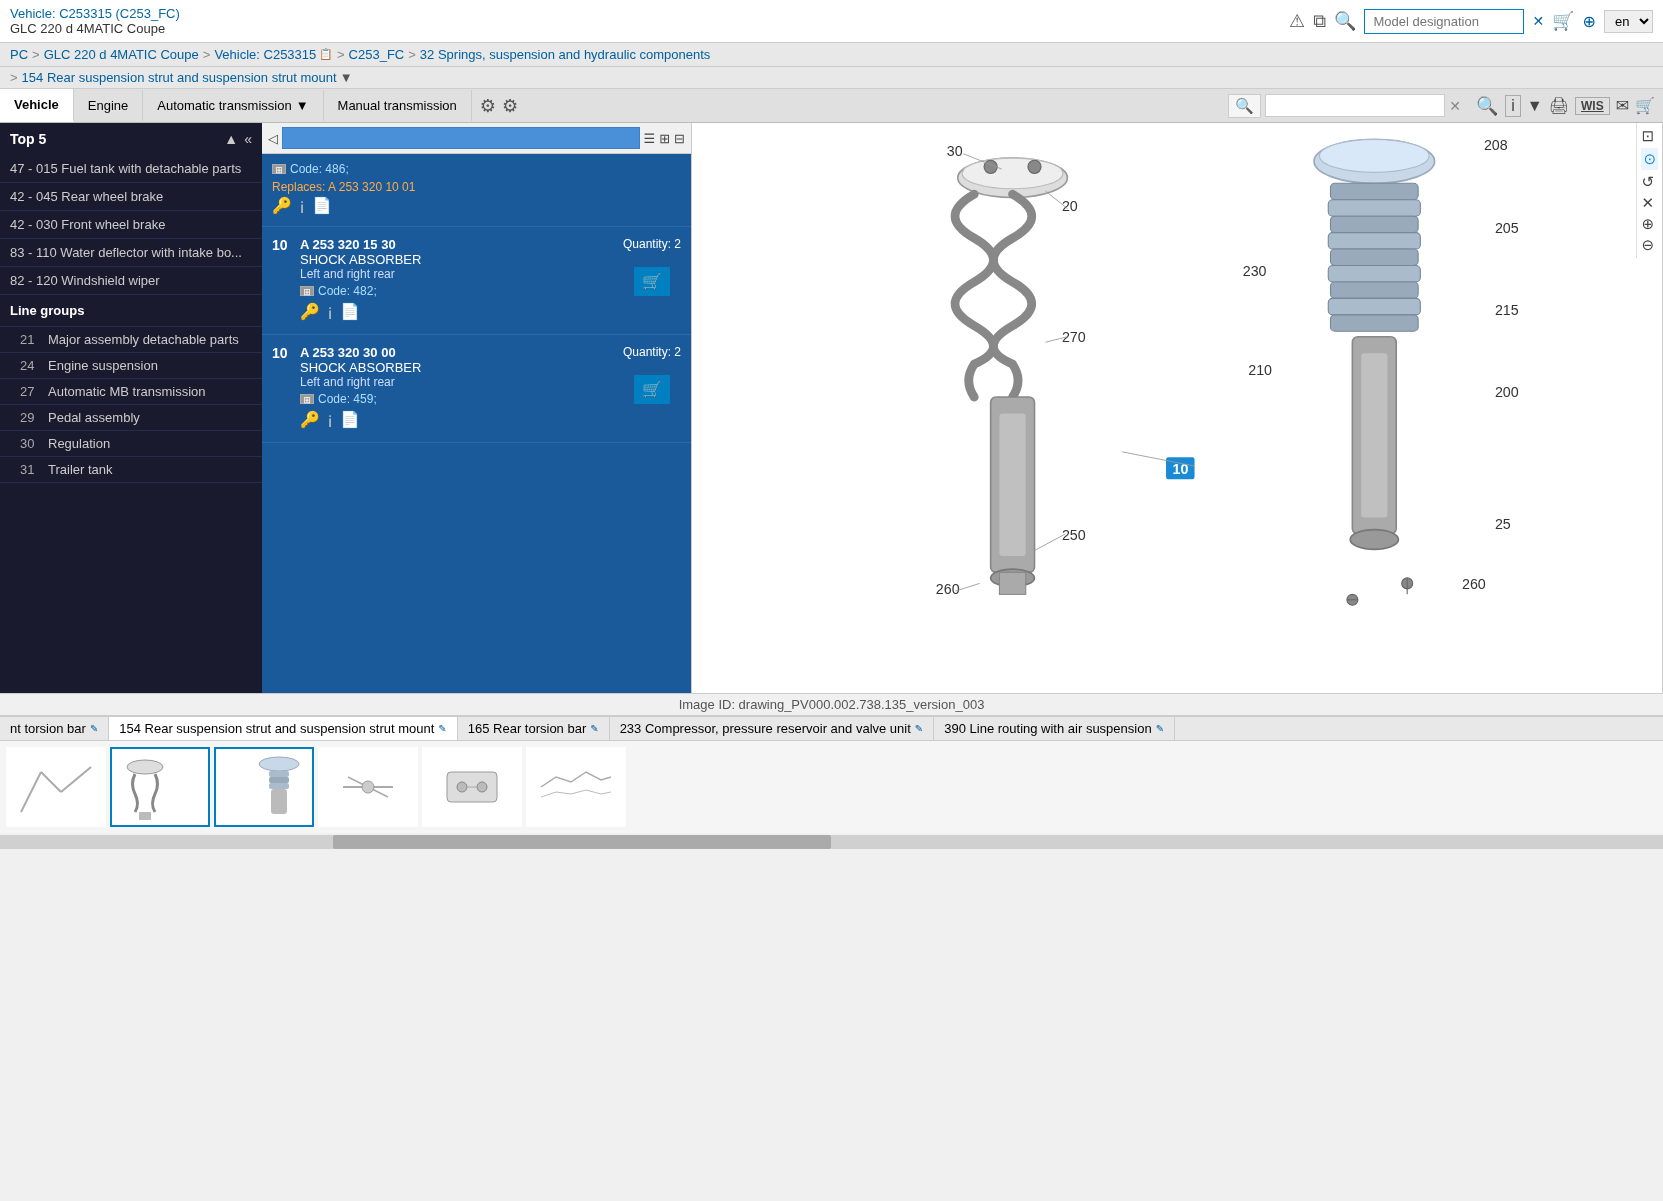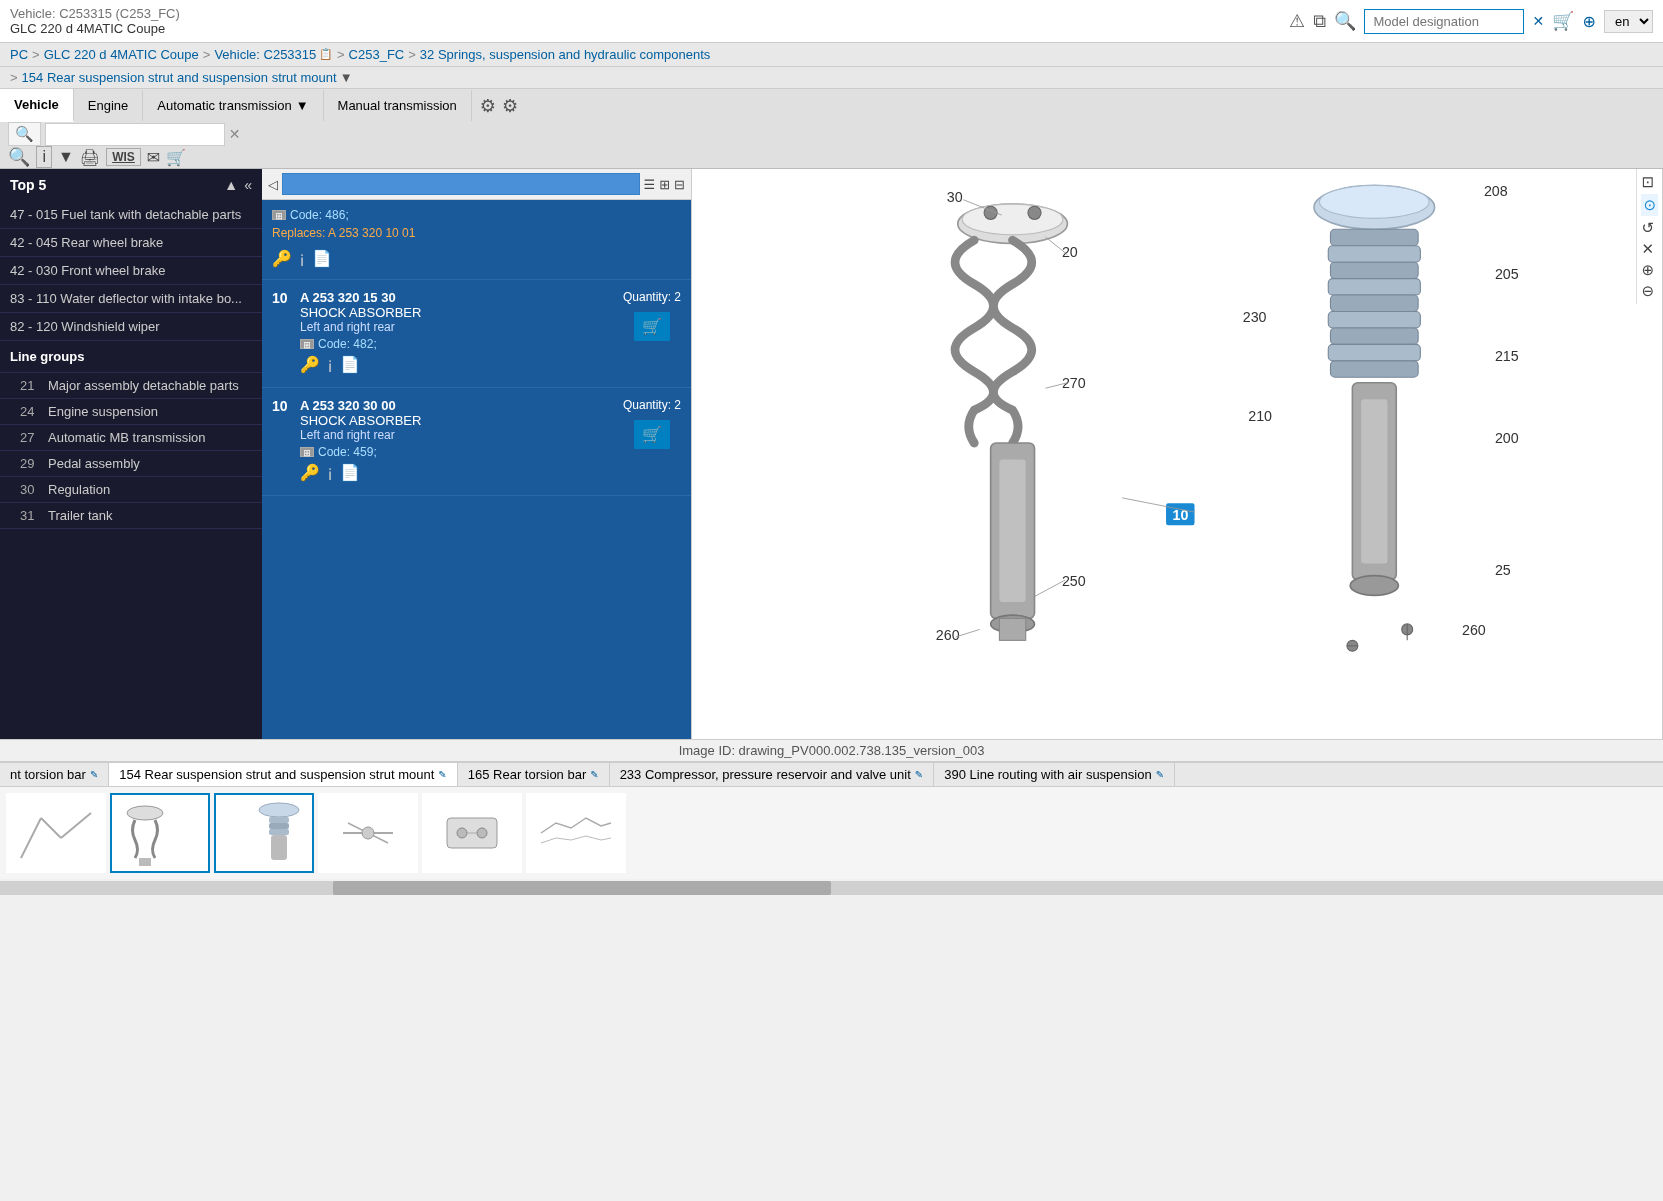--- a/index.html
+++ b/index.html
@@ -1,20 +1,20 @@
 <!DOCTYPE html>
 <html><head>
   <meta charset="utf-8">
   <style>
     * { box-sizing: border-box; margin: 0; padding: 0; font-family: Arial, sans-serif; font-size: 13px; }
     body { background: #f0f0f0; width: 1663px; min-height: 1201px; overflow-x: hidden; }
 
     
     .header { background: white; border-bottom: 1px solid #ccc; padding: 6px 10px; display: flex; align-items: center; justify-content: space-between; }
-    .header-left .vehicle-name { font-size: 13px; color: #737373; }
+    .header-left .vehicle-name { font-size: 13px; color: #0369a1; }
     .header-left .vehicle-model { font-size: 13px; color: #333; }
     .header-right { display: flex; align-items: center; gap: 8px; }
     .header-icon { font-size: 18px; cursor: pointer; color: #555; }
     .search-box-header { border: 1px solid #0080c0; padding: 4px 8px; width: 160px; font-size: 13px; }
     .cart-icon { font-size: 18px; color: #555; cursor: pointer; }
     .lang-selector { border: 1px solid #ccc; padding: 2px 6px; font-size: 13px; }
 
     
     .breadcrumb { background: #e8e8e8; padding: 4px 10px; display: flex; align-items: center; flex-wrap: wrap; gap: 4px; font-size: 12px; border-bottom: 1px solid #ccc; }
     .breadcrumb a { color: #0060a0; text-decoration: none; cursor: pointer; }
@@ -53,21 +53,21 @@
     .parts-panel { width: 430px; flex-shrink: 0; background: white; border-right: 1px solid #ccc; display: flex; flex-direction: column; }
     .parts-panel-toolbar { display: flex; align-items: center; gap: 4px; padding: 4px 6px; background: #f0f0f0; border-bottom: 1px solid #ccc; }
     .parts-list { flex: 1; overflow-y: auto; background: #1a5a9a; }
 
     .part-row { display: flex; align-items: flex-start; padding: 10px; border-bottom: 1px solid #2a6aaa; background: #1a5a9a; }
     .part-pos { width: 28px; font-weight: bold; color: white; font-size: 14px; }
     .part-details { flex: 1; }
     .part-number { font-size: 13px; color: white; font-weight: bold; }
     .part-name { font-size: 13px; color: white; }
     .part-desc { font-size: 12px; color: #ccddff; }
-    .part-qty { display: flex; flex-direction: column; align-items: center; gap: 8px; }
+    .part-qty { display: flex; flex-direction: column; align-items: center; gap: 16px; }
     .qty-label { font-size: 12px; color: white; }
     .cart-btn { background: #0080c0; border: none; padding: 5px 8px; cursor: pointer; color: white; font-size: 16px; }
 
     
     .diagram-panel { flex: 1; background: white; border-right: 1px solid #ccc; position: relative; overflow: hidden; }
 
     
     .image-id-bar { background: #f0f0f0; padding: 3px 21px; font-size: 12px; color: #555; text-align: center; border-top: 1px solid #ccc; border-bottom: 1px solid #ccc; }
 
     
@@ -126,21 +126,21 @@
 </div>
 
 <div class="breadcrumb2">
   <span class="separator">&gt;</span>
   <a>
     <span>154 Rear suspension strut and suspension strut mount</span>
     <span style="color:#555;">▼</span>
   </a>
 </div>
 
-<div style="display:flex; align-items:stretch; background:#737373; border-bottom:1px solid #bbb;flex-direction:column;">
+<div style="display:flex; align-items:stretch; background:#737373; border-bottom:1px solid #bbb;">
   <div class="toolbar" style="flex:1; border-bottom:none;">
     <div class="tab active">
       <span>Vehicle</span>
     </div>
     <div class="tab">
       <span>Engine</span>
     </div>
     <div class="tab-dropdown">
       <span>Automatic transmission</span>
       <span>▼</span>
@@ -237,21 +237,21 @@
       <span style="font-size:13px; cursor:pointer; color:#444;">⊟</span>
     </div>
 
     <div class="parts-list">
 
       <div class="part-top-section">
         <div style="display:flex; align-items:center; gap:4px; margin-bottom:4px;">
           <span style="display:inline-block; width:14px; height:10px; background:#999; border:1px solid #aaa; font-size:9px; line-height:10px; text-align:center; color:white;">⊞</span>
           <span style="color:#aaddff; font-size:12px;">Code: 486;</span>
         </div>
-        <div style="color:#ffaa44; font-size:12px; margin-bottom:9px;">Replaces: A 253 320 10 01</div>
+        <div style="color:#ffaa44; font-size:12px; margin-bottom:2px;">Replaces: A 253 320 10 01</div>
         <div style="display:flex; gap:8px;">
           <span style="font-size:16px; color:#ccc; cursor:pointer;">🔑</span>
           <span style="font-size:16px; color:#ccc; cursor:pointer;">ℹ</span>
           <span style="font-size:16px; color:#ccc; cursor:pointer;">📄</span>
         </div>
       </div>
 
       <div class="part-row">
         <div class="part-pos">10</div>
         <div class="part-details">

